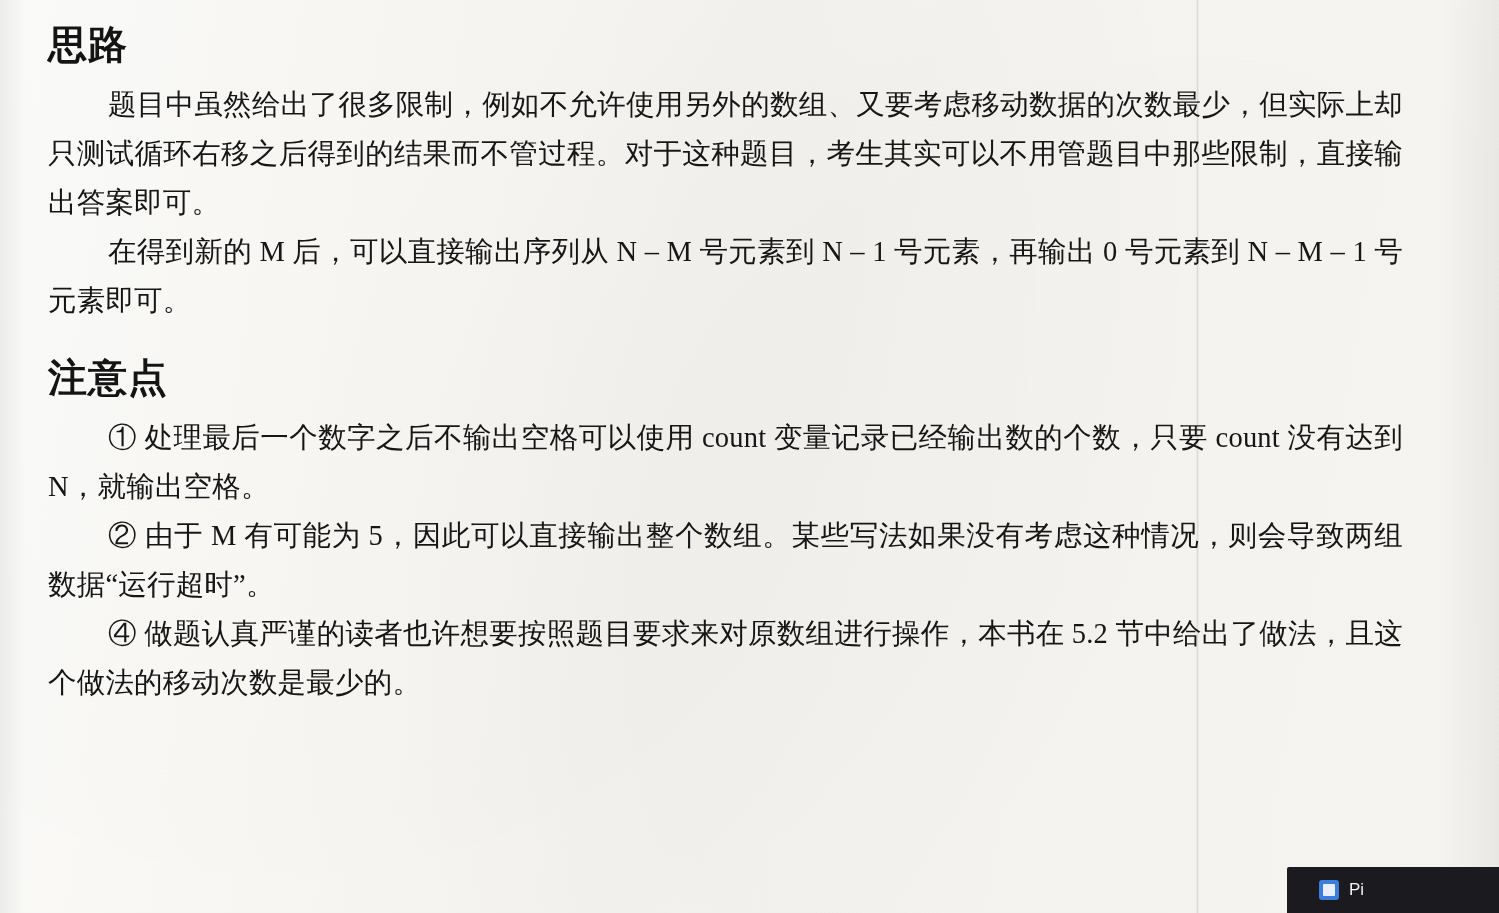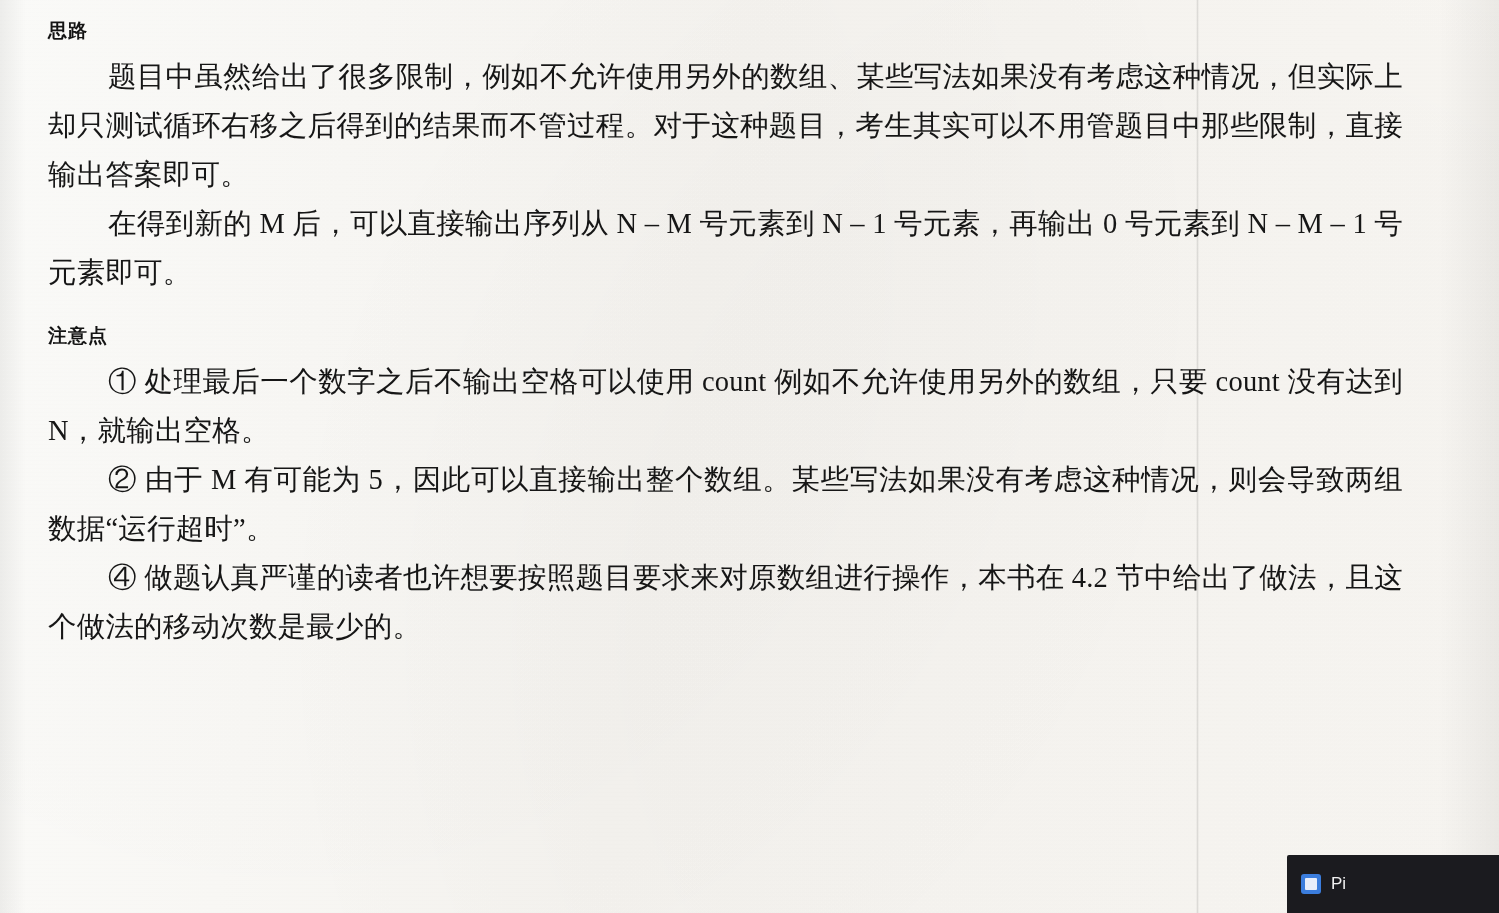--- a/index.html
+++ b/index.html
@@ -58,21 +58,21 @@
   }
 
   .content {
     position: relative;
     padding: 6px 96px 0 48px;
   }
 
   h2.section-heading {
     font-family: "Liberation Sans", sans-serif;
     font-weight: bold;
-    font-size: 19px;
+    font-size: 39px;
     letter-spacing: 1px;
     margin: 12px 0 8px 0;
     color: #141414;
   }
   h2.section-heading.second {
     margin-top: 26px;
     font-family: Liberation Mono, monospace;
   }
 
   p.para {
@@ -88,26 +88,26 @@
   p.item {
     text-indent: 60px;
   }
 
   
   .taskbar-chip {
     position: absolute;
     right: 0;
     bottom: 0;
     width: 212px;
-    height: 58px;
+    height: 46px;
     background: #1b1b1f;
     display: flex;
     align-items: center;
     gap: 10px;
-    padding-left: 14px;
+    padding-left: 32px;
     box-sizing: border-box;
     border-top-left-radius: 2px;
   }
   .chip-icon {
     width: 20px;
     height: 20px;
     background: #3b7ddd;
     border-radius: 3px;
     position: relative;
     flex: 0 0 auto;
@@ -130,33 +130,33 @@
 </style>
 </head>
 <body>
 
 <div class="page">
 
   <div class="content">
 
     <h2 class="section-heading">思路</h2>
 
-    <p class="para">题目中虽然给出了很多限制，例如不允许使用另外的数组、某些写法如果没有考虑这种情况，但实际上却只测试循环右移之后得到的结果而不管过程。对于这种题目，考生其实可以不用管题目中那些限制，直接输出答案即可。</p>
+    <p class="para">题目中虽然给出了很多限制，例如不允许使用另外的数组、又要考虑移动数据的次数最少，但实际上却只测试循环右移之后得到的结果而不管过程。对于这种题目，考生其实可以不用管题目中那些限制，直接输出答案即可。</p>
 
 
     <p class="para">在得到新的 M 后，可以直接输出序列从 N – M 号元素到 N – 1 号元素，再输出 0 号元素到 N – M – 1 号元素即可。</p>
 
     <h2 class="section-heading second">注意点</h2>
 
-    <p class="para item">① 处理最后一个数字之后不输出空格可以使用 count 例如不允许使用另外的数组，只要 count 没有达到 N，就输出空格。</p>
+    <p class="para item">① 处理最后一个数字之后不输出空格可以使用 count 变量记录已经输出数的个数，只要 count 没有达到 N，就输出空格。</p>
 
     <p class="para item">② 由于 M 有可能为 5，因此可以直接输出整个数组。某些写法如果没有考虑这种情况，则会导致两组数据“运行超时”。</p>
 
 
-    <p class="para item">④ 做题认真严谨的读者也许想要按照题目要求来对原数组进行操作，本书在 4.2 节中给出了做法，且这个做法的移动次数是最少的。</p>
+    <p class="para item">④ 做题认真严谨的读者也许想要按照题目要求来对原数组进行操作，本书在 5.2 节中给出了做法，且这个做法的移动次数是最少的。</p>
 
   </div>
 
   <div class="scan-noise"></div>
   <div class="scan-shadow"></div>
   <div class="scan-shadow-right"></div>
   <div class="crease"></div>
 
   <div class="taskbar-chip">
     <span class="chip-icon"></span>

